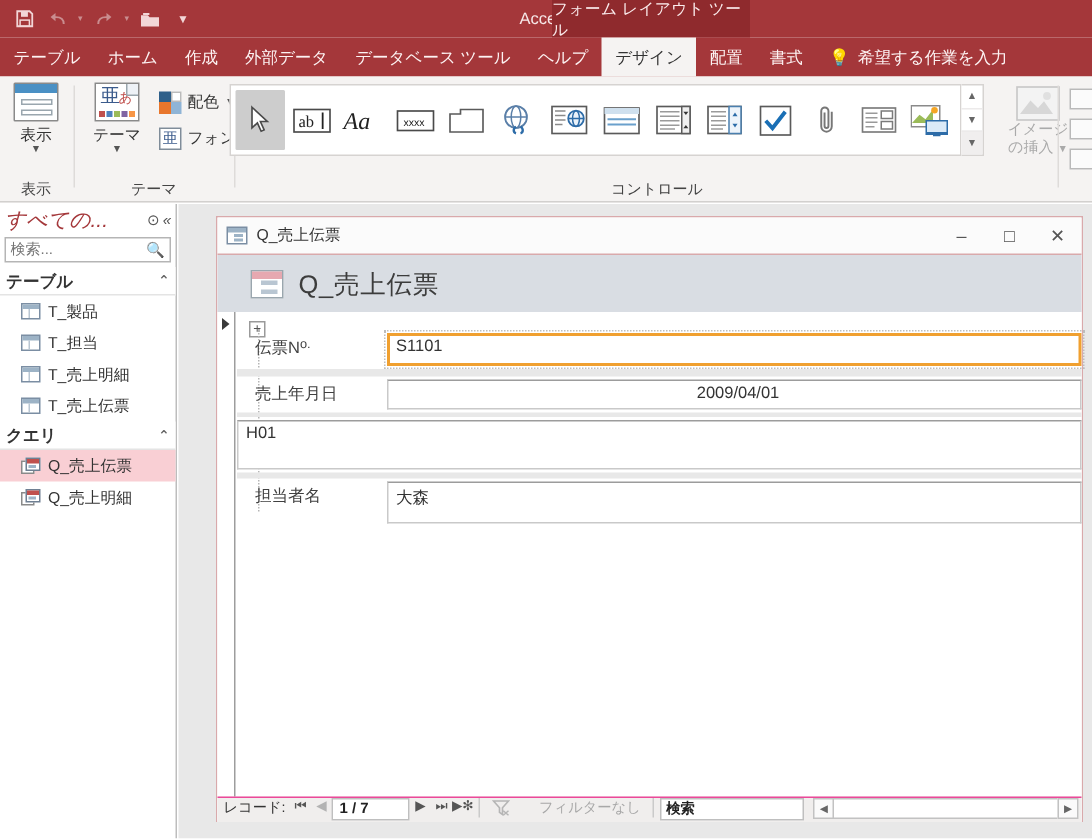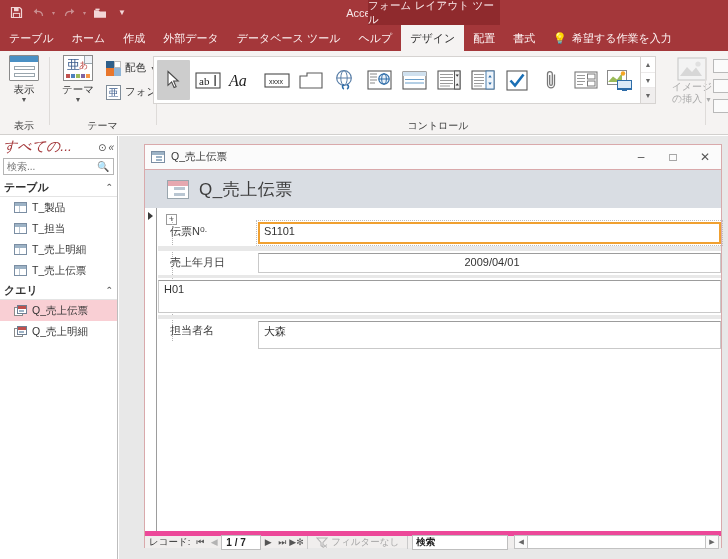--- a/index.html
+++ b/index.html
@@ -332,37 +332,37 @@
     border: 2px solid #f0a030; padding: 1px 0 0 4px;
     outline: 1px dotted #bdbdbd; outline-offset: 1px;
   }
   .sep-strip {
     position: absolute; left: 0; right: 0; height: 5px; background: #e8e8e8;
   }
 
   
   .recnav {
     position: absolute; left: 0; right: 0; bottom: 0; height: 17px;
-    background: #f0eeed; border-top: 5px solid #ec4899;
-    display: flex; align-items: center; font-size: 9.5px; color: #333;
+    background: #f0eeed; border-top: 1px solid #ec4899;
+    display: flex; align-items: flex-start; font-size: 9.5px; color: #333;
   }
   .rn-label { padding: 0 3px 0 4px; white-space: nowrap; }
   .rn-btn {
     width: 14px; text-align: center; color: #555; font-size: 9px;
   }
   .rn-btn.dim { color: #b3b3b3; }
   .rn-btn.newrec { color: #555; }
   .rn-box {
-    width: 40px; height: 15px; background: #fff; border: 1px solid #bfbfbf;
+    width: 52px; height: 15px; background: #fff; border: 1px solid #bfbfbf;
     font-size: 10px; font-weight: bold; color: #222;
     display: flex; align-items: center; padding-left: 4px;
   }
   .rn-sep { width: 1px; height: 13px; background: #cacaca; margin: 0 4px; }
   .rn-filter {
-    display: flex; align-items: center; gap: 3px; color: #a8a8a8;
+    display: flex; align-items: center; gap: 19px; color: #a8a8a8;
     padding: 0 4px; white-space: nowrap;
   }
   .rn-search {
     height: 15px; width: 96px; background: #fff; border: 1px solid #bfbfbf;
     font-size: 9.5px; font-weight: bold; color: #222; display: flex;
     align-items: center; padding-left: 3px;
   }
   .hscroll {
     flex: 1; height: 14px; background: #f0eeed; display: flex;
     align-items: center; margin-left: 6px; margin-right: 2px;

